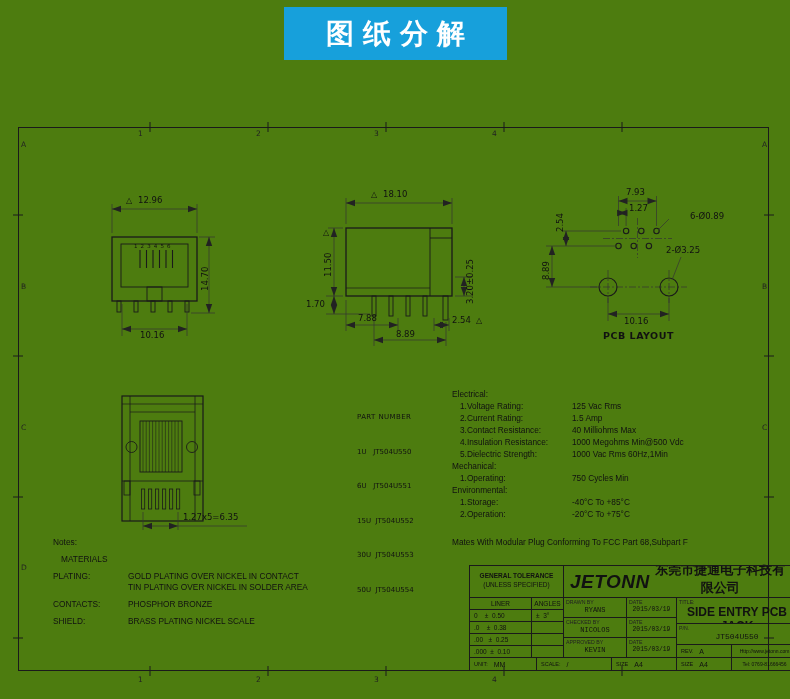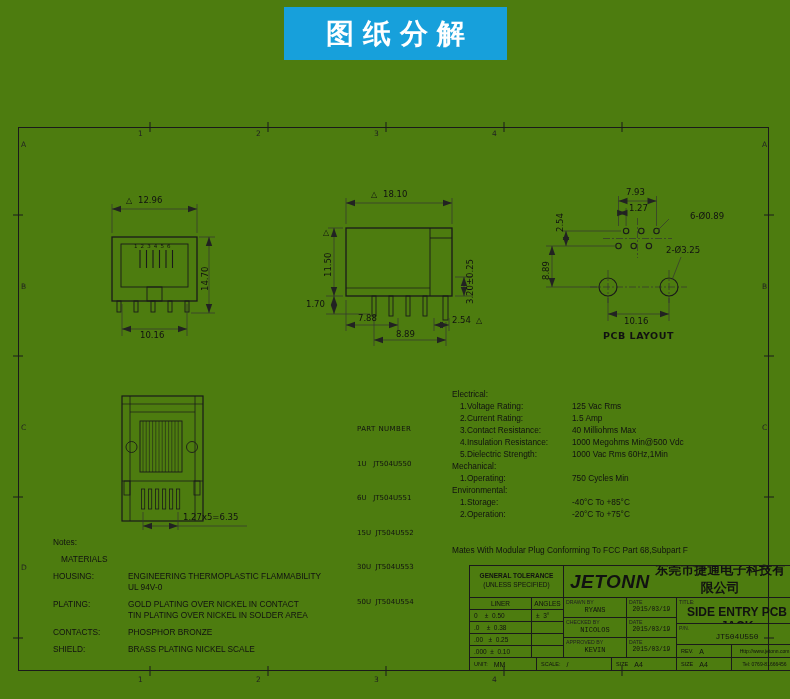--- a/index.html
+++ b/index.html
@@ -14,25 +14,25 @@
   svg.linework{position:absolute;left:0;top:0;pointer-events:none;}
   .t{position:absolute;white-space:nowrap;font-family:"DejaVu Sans",sans-serif;
      font-size:8.5px;color:#111;line-height:9px;}
   .t.v{transform:rotate(-90deg);transform-origin:left top;}
   .tri{font-size:8px;line-height:8px;}
   .pins{font-size:5.5px;letter-spacing:3.1px;}
   .pcblabel{font-weight:bold;font-size:9.5px;letter-spacing:.5px;width:95px;text-align:center;}
   .zone{position:absolute;font-size:7.5px;color:#222;font-family:"DejaVu Sans",sans-serif;}
   .parts{position:absolute;left:357px;top:389px;font-size:7px;line-height:11.5px;
          font-family:"DejaVu Sans",sans-serif;white-space:pre;}
-  .parts .hdr{letter-spacing:.4px;margin-top:12px;}
+  .parts .hdr{letter-spacing:.4px;}
   .specs{position:absolute;left:452px;top:388px;width:320px;font-size:8.3px;line-height:12px;}
   .spec-row{display:flex;}
   .spec-row .lbl{width:112px;padding-left:8px;flex:none;}
-  .mates{margin-top:24px;}
+  .mates{margin-top:16px;}
   .notes{position:absolute;left:53px;top:523px;width:345px;font-size:8.3px;line-height:11px;margin-top:14px;}
   .note-row{display:flex;margin-top:6px;}
   .note-row .lbl{width:75px;flex:none;}
   .materials{margin-top:6px;padding-left:8px;}
   .tb{position:absolute;left:443px;top:565px;width:327px;height:106px;
       border:1.5px solid #1a1a1a;box-sizing:border-box;margin-left:26px;}
   .cell{position:absolute;box-sizing:border-box;border-right:1px solid #1a1a1a;
         border-bottom:1px solid #1a1a1a;overflow:hidden;}
   .cell.nb{border-bottom:none;}
   .cell.nr{border-right:none;}
@@ -329,24 +329,20 @@
       <span class="lbl">2.Operation:</span>
       <span>-20°C To +75°C</span>
     </div>
     <div class="mates">Mates With Modular Plug Conforming To FCC Part 68,Subpart F</div>
   </div>
 
   <div class="notes">
     <div>Notes:</div>
     <div class="materials">MATERIALS</div>
     <div class="note-row">
-      <span class="lbl">HOUSING:</span>
-      <span><span>ENGINEERING THERMOPLASTIC FLAMMABILITY</span><br><span>UL 94V-0</span></span>
-    </div>
-    <div class="note-row">
       <span class="lbl">PLATING:</span>
       <span><span>GOLD PLATING OVER NICKEL IN CONTACT</span><br><span>TIN PLATING OVER NICKEL IN SOLDER AREA</span></span>
     </div>
     <div class="note-row">
       <span class="lbl">CONTACTS:</span>
       <span>PHOSPHOR BRONZE</span>
     </div>
     <div class="note-row">
       <span class="lbl">SHIELD:</span>
       <span>BRASS PLATING NICKEL SCALE</span>

